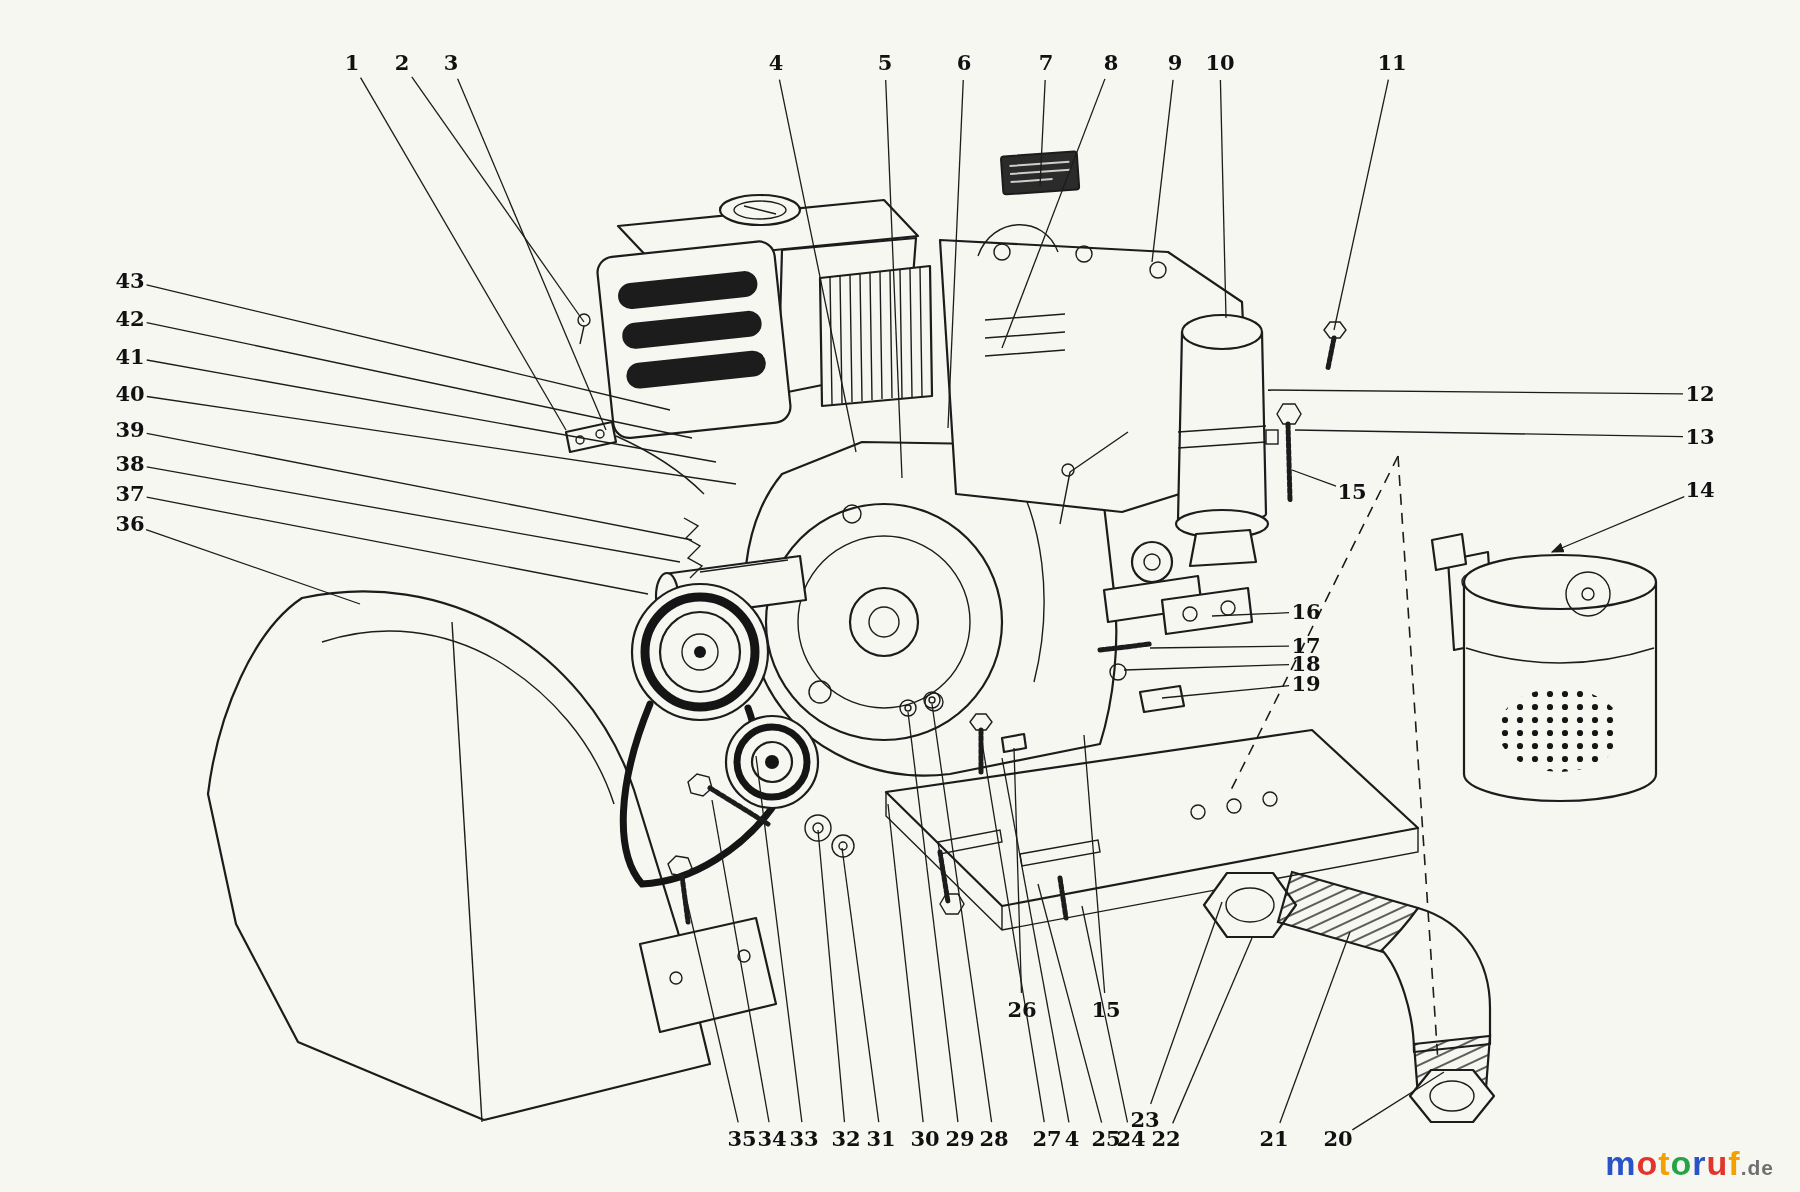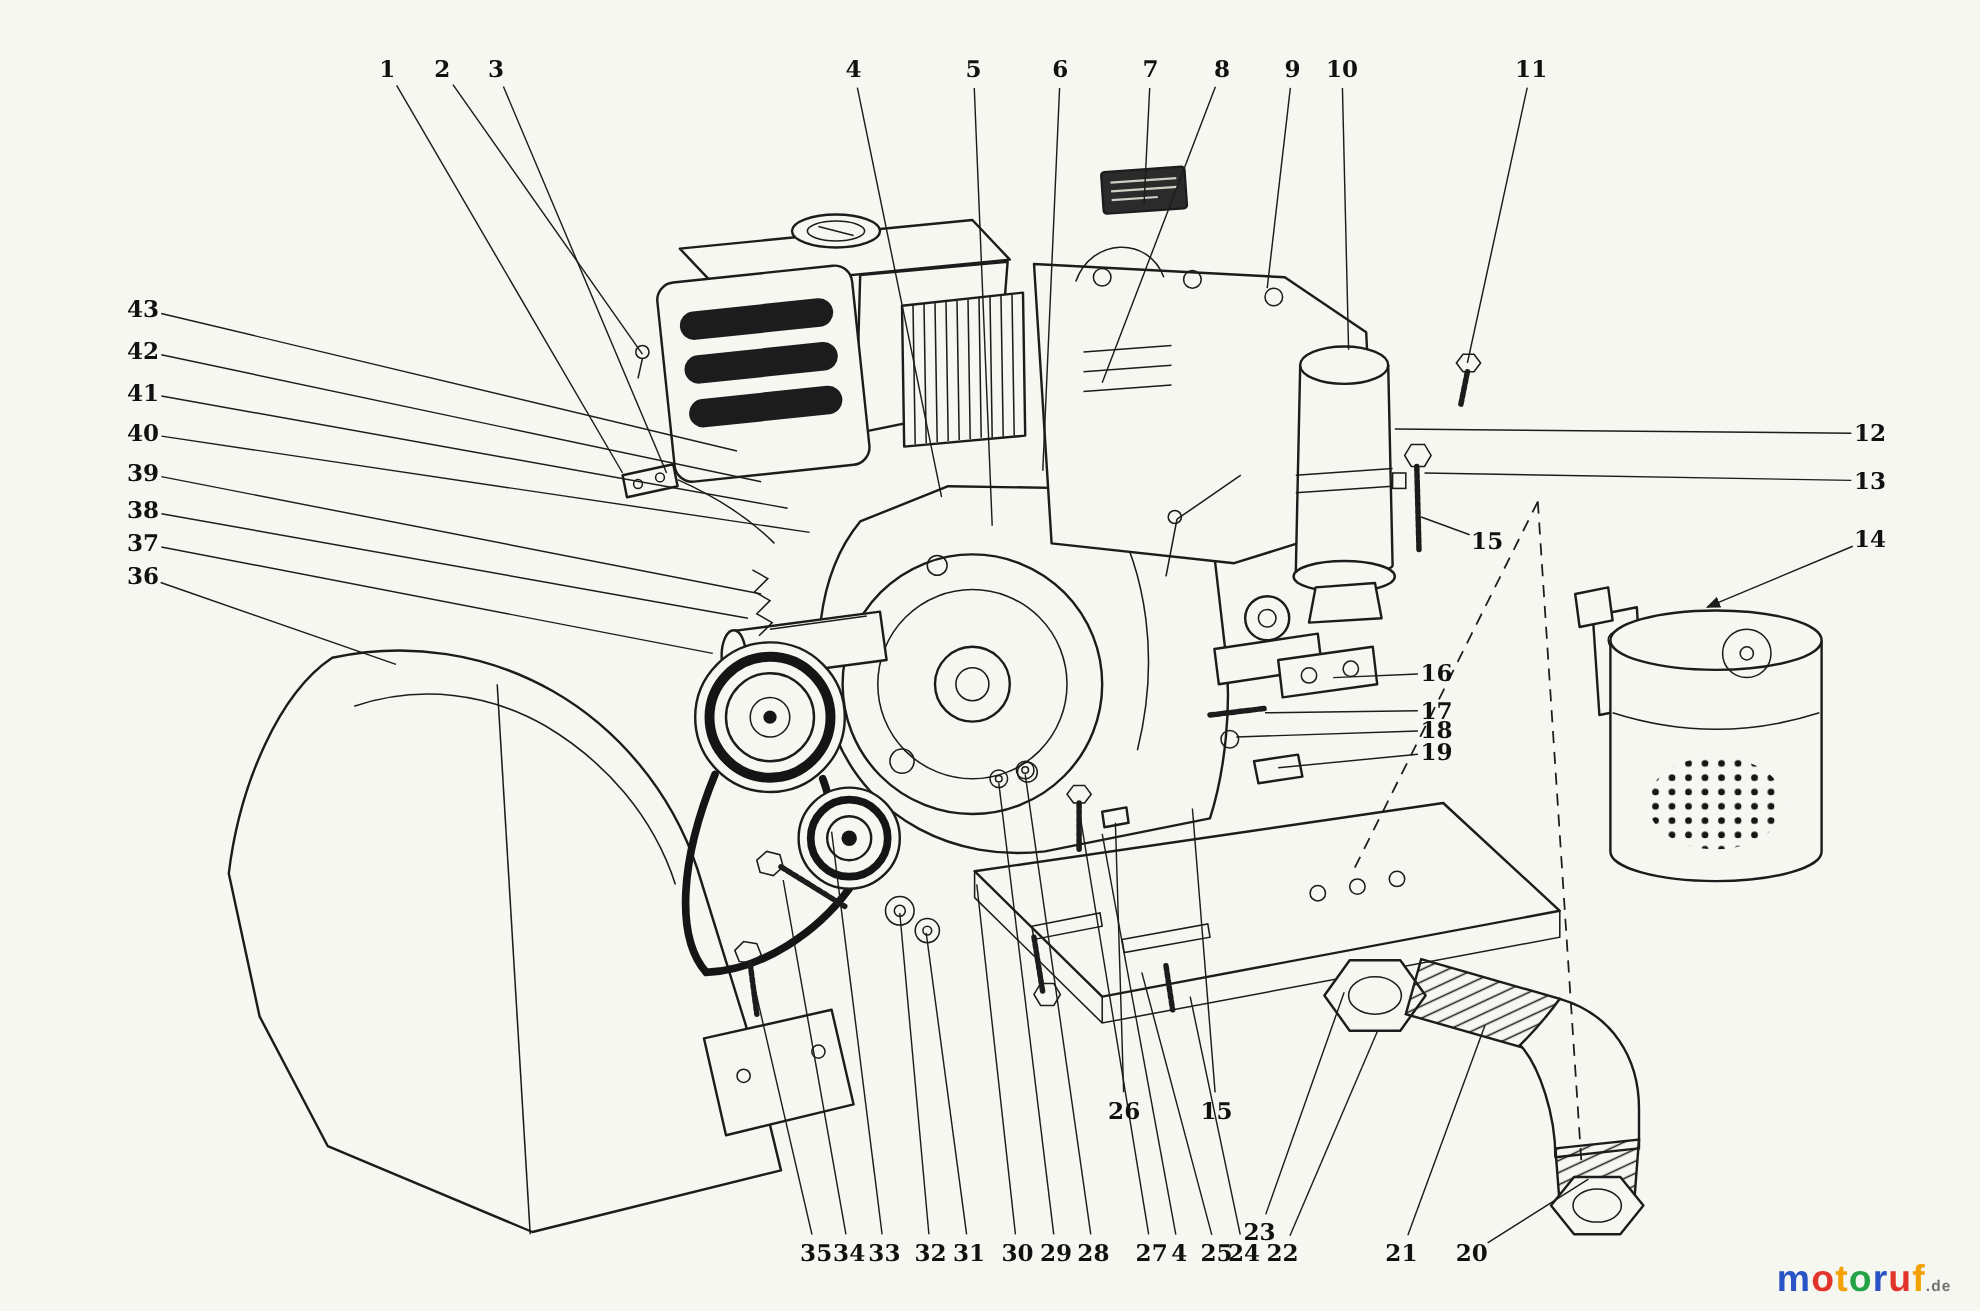--- a/index.html
+++ b/index.html
@@ -7,21 +7,21 @@
   .stage svg{position:absolute;inset:0;}
   .part{fill:#f6f7f1;stroke:#1c1c1c;stroke-width:2.2;stroke-linejoin:round;}
   .thin{stroke:#1c1c1c;stroke-width:1.4;fill:none;}
   .boltline{stroke:#1c1c1c;stroke-width:5;stroke-dasharray:4 2.5;fill:none;stroke-linecap:round;}
   .belt{stroke:#151515;stroke-width:7;fill:none;stroke-linecap:round;}
   .dashed{stroke:#1c1c1c;stroke-width:1.6;stroke-dasharray:11 8;fill:none;}
   .outline{stroke:#1c1c1c;stroke-width:2.2;}
   .leader{stroke:#1c1c1c;stroke-width:1.3;}
   .callout{font:700 21px "DejaVu Serif",serif;fill:#111;text-anchor:middle;}
   .logo{position:absolute;right:26px;bottom:12px;font:700 34px "Liberation Sans",sans-serif;letter-spacing:1px;line-height:1;}
-  .logo .suffix{font-size:14px;font-weight:700;}
+  .logo .suffix{font-size:21px;font-weight:700;}
 </style>
 </head>
 <body>
 
 <div class="stage" style="background: rgb(246, 247, 241);">
   <svg id="diagram-svg" width="1800" height="1192" viewBox="0 0 1800 1192">
     <defs>
       <marker id="arrowhead" markerWidth="10" markerHeight="8" refX="9" refY="4" orient="auto">
         <path d="M0,0 L10,4 L0,8 Z" fill="#1c1c1c"></path>
       </marker>

